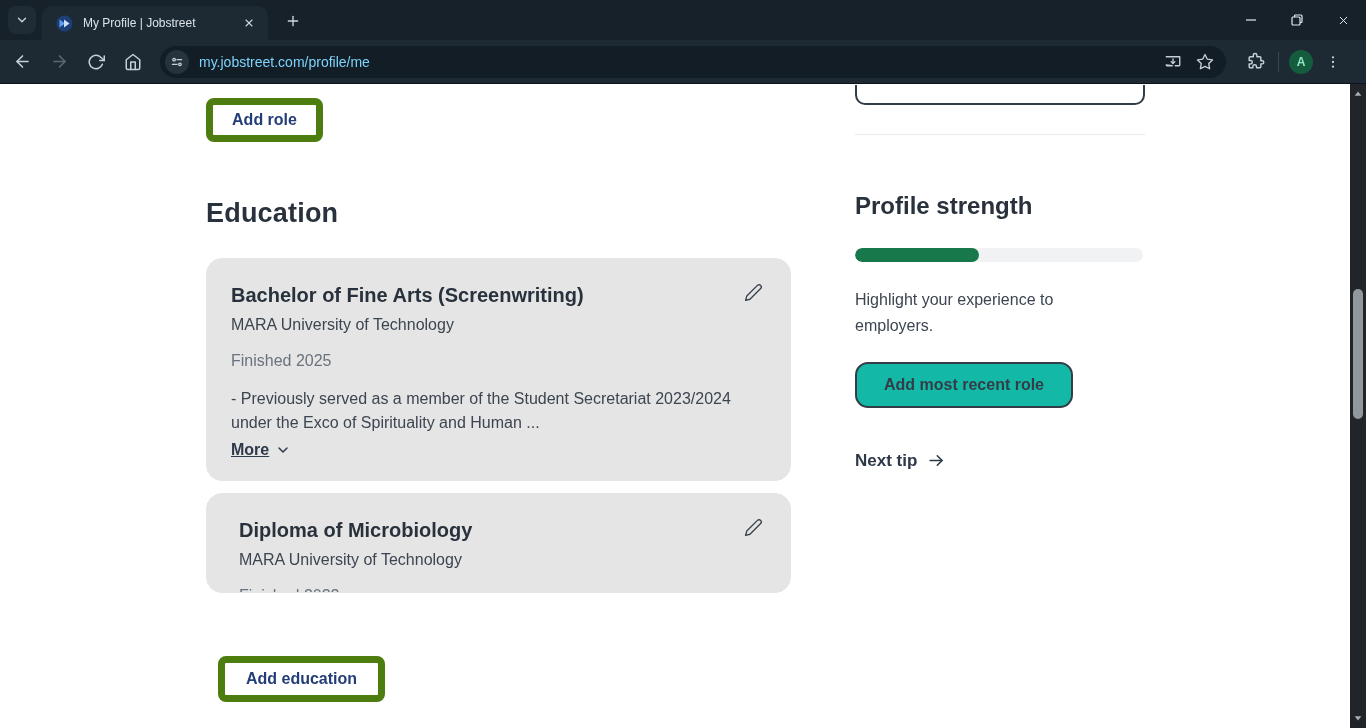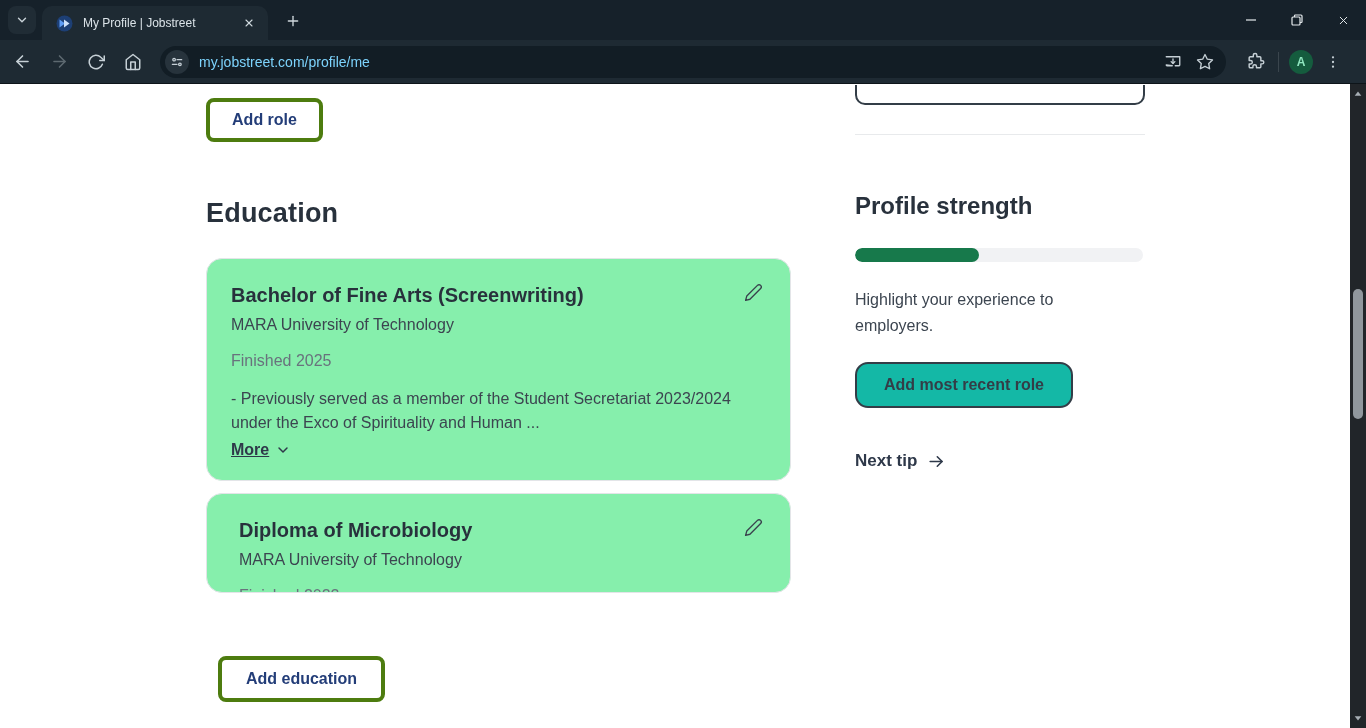--- a/index.html
+++ b/index.html
@@ -72,35 +72,35 @@
     display:flex; align-items:center; justify-content:center; cursor:pointer;
   }
   .kebab { margin:0 12px 0 12px; color:#c6d0d6; cursor:pointer; display:flex; }
 
   
   .content {
     position:absolute; top:85px; left:0; width:1350px; height:643px;
     background:#fff; overflow:hidden;
   }
   .btn-outline {
-    position:absolute; background:#fff; border:4px solid #4d7c0f; border-radius:8px;
+    position:absolute; background:#fff; border:7px solid #4d7c0f; border-radius:8px;
     color:#233d78; font-size:16px; font-weight:bold;
     display:flex; align-items:center; justify-content:center; cursor:pointer;
     font-family:"Liberation Sans", sans-serif;
   }
   .add-role { left:206px; top:13px; width:117px; height:44px; }
   .add-education { left:218px; top:571px; width:167px; height:46px; }
 
   .education-heading {
     position:absolute; left:206px; top:113px; font-size:27px; font-weight:bold;
     color:#28313c; letter-spacing:.2px;
   }
 
   .edu-card {
-    position:absolute; left:206px; width:585px; background:#86efac;
+    position:absolute; left:206px; width:585px; background:#e5e5e5;
     border:1px solid #e3e5e8; border-radius:16px; padding:22px 24px; overflow:hidden;
   }
   .card-1 { top:173px; height:223px; }
   .card-2 { top:408px; height:100px;padding-left:32px; }
   .edu-title-row { display:flex; align-items:flex-start; justify-content:space-between; }
   .edu-degree { font-size:20px; font-weight:bold; color:#28313c; line-height:28px; }
   .edit-btn { color:#39424d; width:22px; height:22px; margin-top:2px; cursor:pointer; flex:0 0 22px; }
   .edu-institution { font-size:16px; color:#3c4550; line-height:24px; margin-top:4px; }
   .edu-finished { font-size:16px; color:#69727d; line-height:24px; margin-top:12px; }
   .edu-desc { font-size:16px; color:#3c4550; line-height:24px; margin-top:14px; width:500px; }
@@ -128,21 +128,21 @@
     position:absolute; left:855px; top:202px; width:245px;
     font-size:16px; color:#3c4550; line-height:26px;
   }
   .btn-neutral {
     position:absolute; left:855px; top:277px; width:218px; height:46px;
     background:#14b8a6; border:2px solid #333d47; border-radius:13px; color:#333d47;
     font-size:16px; font-weight:bold; display:flex; align-items:center; justify-content:center;
     cursor:pointer; font-family:"Liberation Sans", sans-serif;
   }
   .next-tip {
-    position:absolute; left:855px; top:366px; display:flex; align-items:center; gap:10px;
+    position:absolute; left:855px; top:366px; display:flex; align-items:flex-start; gap:10px;
     color:#2e3849; cursor:pointer;
   }
   .next-tip-label { font-size:17px; font-weight:bold; }
 
   
   .scrollbar {
     position:absolute; right:0; top:84px; width:16px; height:644px; background:#212529;
   }
   .sb-arrow { position:absolute; left:0; width:16px; height:16px; display:flex; align-items:center; justify-content:center; color:#a7aeb4; }
   .sb-arrow.up { top:2px; }

